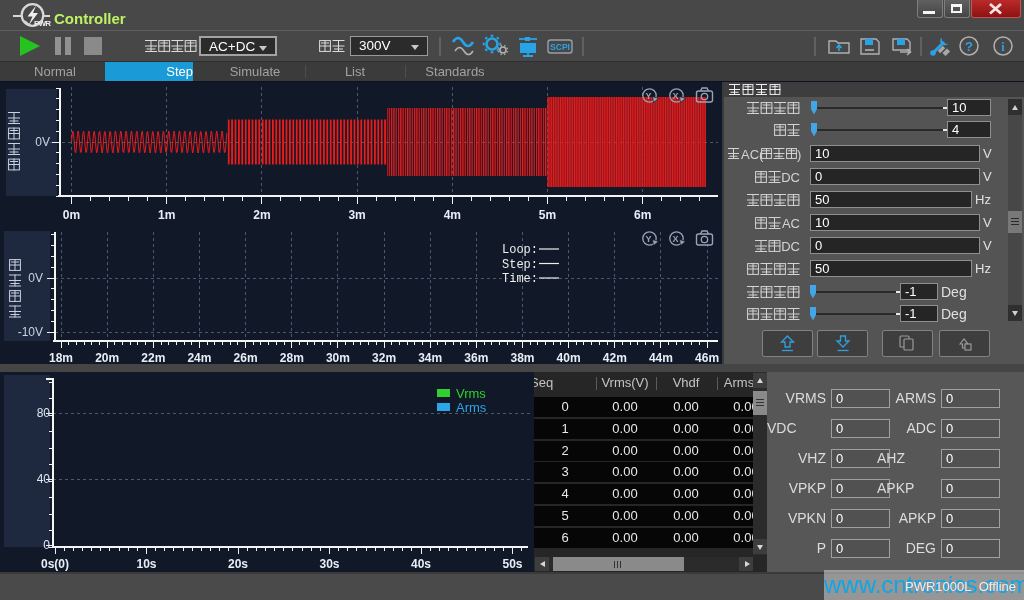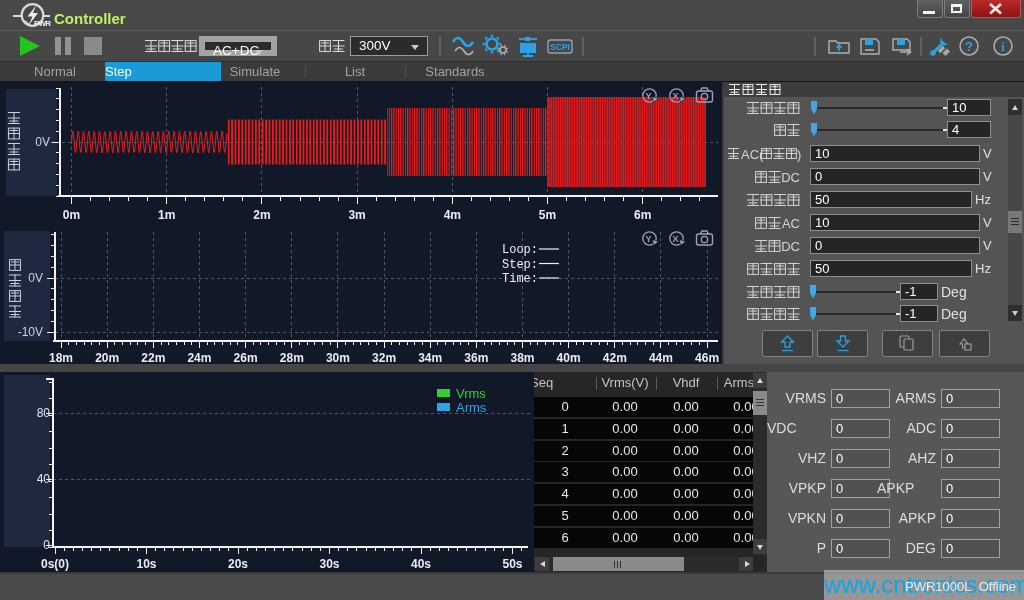--- a/index.html
+++ b/index.html
@@ -80,26 +80,26 @@
       <path d="M13.2,7.0h12 M19.2,1v12 M15.2,4.0h8" stroke="#dcdcdc" stroke-width="1.0" fill="none"></path>
       <path d="M26.4,1.5h12 M26.4,7.0h12 M26.4,12.5h12 M32.4,1v12 M27.9,10.0h9" stroke="#dcdcdc" stroke-width="1.0" fill="none"></path>
       <rect x="40.199999999999996" y="1.6" width="10.8" height="10.8" stroke="#dcdcdc" stroke-width="1.0" fill="none"></rect>
       <path d="M39.599999999999994,7.0h12 M45.599999999999994,1v12 M41.599999999999994,4.0h8" stroke="#dcdcdc" stroke-width="1.0" fill="none"></path>
     </svg>
     <svg style="position:absolute;left:319px;top:8px" width="30" height="15">
       <rect x="0.6" y="1.6" width="10.8" height="10.8" stroke="#dcdcdc" stroke-width="1.0" fill="none"></rect>
       <path d="M0.0,7.0h12 M6.0,1v12 M2.0,4.0h8" stroke="#dcdcdc" stroke-width="1.0" fill="none"></path>
       <path d="M13.5,1.5h12 M13.5,7.0h12 M13.5,12.5h12 M19.5,1v12 M15.0,10.0h9" stroke="#dcdcdc" stroke-width="1.0" fill="none"></path>
     </svg>
-    <div style="position:absolute;left:199px;top:5px;width:78px;height:20px;background:#2b2b2b;border:6px solid #a3a3a3;box-sizing:border-box;color:#fff;font-size:13.5px;line-height:18px;padding-left:8px">AC+DC<div style="position:absolute;right:8px;top:8px;width:0;height:0;border-left:4.5px solid transparent;border-right:4.5px solid transparent;border-top:5.5px solid #c8c8c8"></div></div>
+    <div style="position:absolute;left:199px;top:5px;width:78px;height:20px;background:#2b2b2b;border:2px solid #a3a3a3;box-sizing:border-box;color:#fff;font-size:13.5px;line-height:18px;padding-left:8px">AC+DC<div style="position:absolute;right:8px;top:8px;width:0;height:0;border-left:4.5px solid transparent;border-right:4.5px solid transparent;border-top:5.5px solid #c8c8c8"></div></div>
     <div style="position:absolute;left:350px;top:5px;width:78px;height:20px;background:#2b2b2b;border:1px solid #9a9a9a;box-sizing:border-box;color:#fff;font-size:13.5px;line-height:18px;padding-left:8px">300V<div style="position:absolute;right:8px;top:8px;width:0;height:0;border-left:4.5px solid transparent;border-right:4.5px solid transparent;border-top:5.5px solid #c8c8c8"></div></div>
   </div>
 <div style="position:absolute;left:0;top:62px;width:1024px;height:19px;background:#3b3b3b">
     <div style="position:absolute;left:5px;top:0;width:100px;height:19px;text-align:center;font-size:13px;line-height:19px;color:#a2a2a2">Normal</div>
-    <div style="position:absolute;left:105px;top:0;width:116px;height:19px;text-align:left;font-size:13px;line-height:19px;background:#1a9bd7;color:#fff">Step</div>
+    <div style="position:absolute;left:105px;top:0;width:88px;height:19px;text-align:right;font-size:13px;line-height:19px;background:#1a9bd7;color:#fff">Step</div>
     <div style="position:absolute;left:205px;top:0;width:100px;height:19px;text-align:center;font-size:13px;line-height:19px;color:#a2a2a2">Simulate</div>
     <div style="position:absolute;left:305px;top:0;width:100px;height:19px;text-align:center;font-size:13px;line-height:19px;color:#a2a2a2">List</div>
     <div style="position:absolute;left:305px;top:3px;width:1px;height:13px;background:#4e4e4e"></div>
     <div style="position:absolute;left:405px;top:0;width:100px;height:19px;text-align:center;font-size:13px;line-height:19px;color:#a2a2a2">Standards</div>
     <div style="position:absolute;left:405px;top:3px;width:1px;height:13px;background:#4e4e4e"></div>
   </div>
 <svg style="position:absolute;left:0;top:82px" width="722" height="143">
     <rect width="722" height="143" fill="#111827"></rect>
     <rect x="6" y="7" width="51" height="107" fill="#1e2940"></rect>
     <path d="M8,30.5h12 M8,36.0h12 M8,41.5h12 M14.0,30.0v12 M9.5,39.0h9" stroke="#c9d2e0" stroke-width="1.0" fill="none"></path>
@@ -406,21 +406,21 @@
     <div style="position:absolute;left:0;top:18px;width:59px;text-align:right">VRMS</div>
     <div style="position:absolute;left:64px;top:17px;width:59px;height:19px;background:#515151;border:1px solid #a0a0a0;box-sizing:border-box;color:#fff;font-size:13px;line-height:17px;padding-left:4px">0</div>
     <div style="position:absolute;left:110px;top:18px;width:59px;text-align:right">ARMS</div>
     <div style="position:absolute;left:174px;top:17px;width:59px;height:19px;background:#515151;border:1px solid #a0a0a0;box-sizing:border-box;color:#fff;font-size:13px;line-height:17px;padding-left:4px">0</div>
     <div style="position:absolute;left:0;top:48px;width:59px;text-align:left">VDC</div>
     <div style="position:absolute;left:64px;top:47px;width:59px;height:19px;background:#515151;border:1px solid #a0a0a0;box-sizing:border-box;color:#fff;font-size:13px;line-height:17px;padding-left:4px">0</div>
     <div style="position:absolute;left:110px;top:48px;width:59px;text-align:right">ADC</div>
     <div style="position:absolute;left:174px;top:47px;width:59px;height:19px;background:#515151;border:1px solid #a0a0a0;box-sizing:border-box;color:#fff;font-size:13px;line-height:17px;padding-left:4px">0</div>
     <div style="position:absolute;left:0;top:78px;width:59px;text-align:right">VHZ</div>
     <div style="position:absolute;left:64px;top:77px;width:59px;height:19px;background:#515151;border:1px solid #a0a0a0;box-sizing:border-box;color:#fff;font-size:13px;line-height:17px;padding-left:4px">0</div>
-    <div style="position:absolute;left:110px;top:78px;width:59px;text-align:right">AHZ</div>
+    <div style="position:absolute;left:110px;top:78px;width:59px;">AHZ</div>
     <div style="position:absolute;left:174px;top:77px;width:59px;height:19px;background:#515151;border:1px solid #a0a0a0;box-sizing:border-box;color:#fff;font-size:13px;line-height:17px;padding-left:4px">0</div>
     <div style="position:absolute;left:0;top:108px;width:59px;text-align:right">VPKP</div>
     <div style="position:absolute;left:64px;top:107px;width:59px;height:19px;background:#515151;border:1px solid #a0a0a0;box-sizing:border-box;color:#fff;font-size:13px;line-height:17px;padding-left:4px">0</div>
     <div style="position:absolute;left:110px;top:108px;width:59px;text-align:left">APKP</div>
     <div style="position:absolute;left:174px;top:107px;width:59px;height:19px;background:#515151;border:1px solid #a0a0a0;box-sizing:border-box;color:#fff;font-size:13px;line-height:17px;padding-left:4px">0</div>
     <div style="position:absolute;left:0;top:138px;width:59px;text-align:right">VPKN</div>
     <div style="position:absolute;left:64px;top:137px;width:59px;height:19px;background:#515151;border:1px solid #a0a0a0;box-sizing:border-box;color:#fff;font-size:13px;line-height:17px;padding-left:4px">0</div>
     <div style="position:absolute;left:110px;top:138px;width:59px;text-align:right">APKP</div>
     <div style="position:absolute;left:174px;top:137px;width:59px;height:19px;background:#515151;border:1px solid #a0a0a0;box-sizing:border-box;color:#fff;font-size:13px;line-height:17px;padding-left:4px">0</div>
     <div style="position:absolute;left:0;top:168px;width:59px;text-align:right">P</div>

